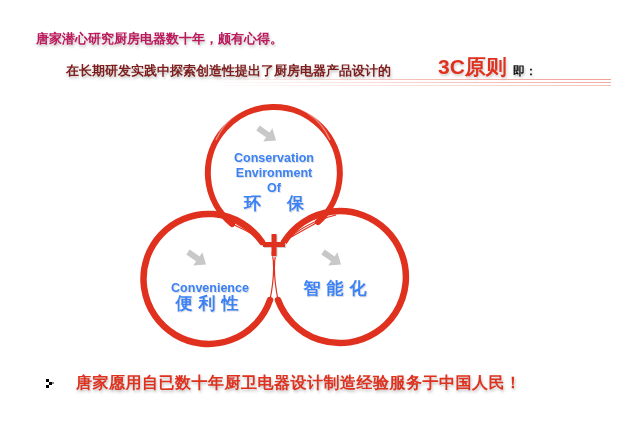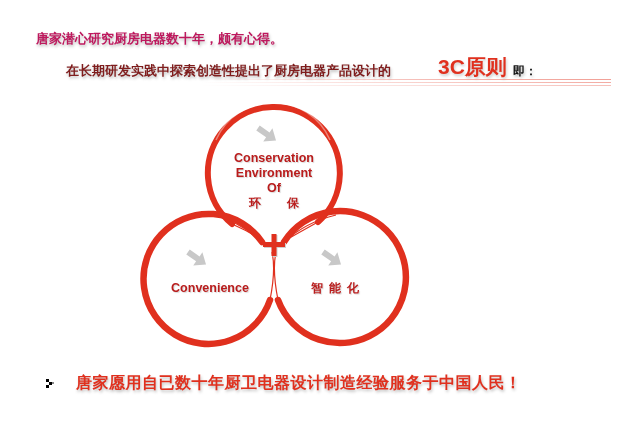--- a/index.html
+++ b/index.html
@@ -75,27 +75,27 @@
       top: 0;
       width: 631px;
       height: 422px;
     }
     .circle-label {
       position: absolute;
       text-align: center;
       font-family: "Liberation Sans", sans-serif;
       font-weight: bold;
       font-size: 12.5px;
-      color: #b91c1c;
+      color: #3b82f6;
       line-height: 15px;
       text-shadow: 1px 1px 1px rgba(0,0,0,0.15);
     }
     .circle-label .cn {
       font-family: "DejaVu Sans", sans-serif;
-      font-size: 12px;
+      font-size: 17px;
       letter-spacing: 6px;
       font-weight: bold;
     }
     .label-top {
       left: 218px;
       top: 151px;
       width: 112px;
     }
     .label-top .cn {
       letter-spacing: 26px;
@@ -203,20 +203,21 @@
 
 <div class="circle-label label-top">
   <div>Conservation</div>
   <div>Environment</div>
   <div>Of</div>
   <div class="cn">环保</div>
 </div>
 
 <div class="circle-label label-left">
   <div>Convenience</div>
+  <div class="cn">便利性</div>
 </div>
 
 <div class="circle-label label-right">
   <div class="cn">智能化</div>
 </div>
 
 <div class="footer">
   <div class="bullet-icon">
     <span style="left:0;top:0;"></span>
     <span style="left:3px;top:3px;"></span>

